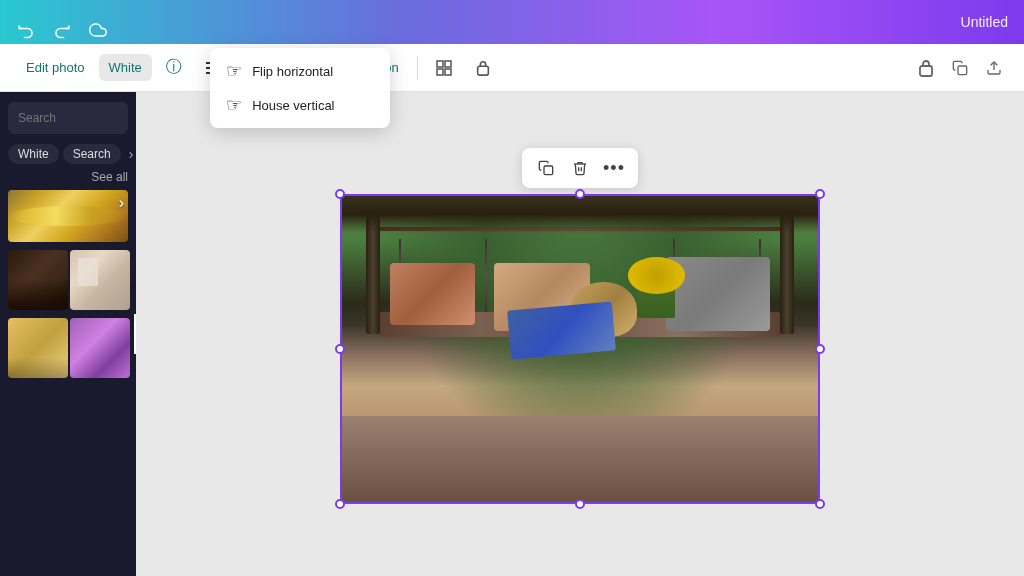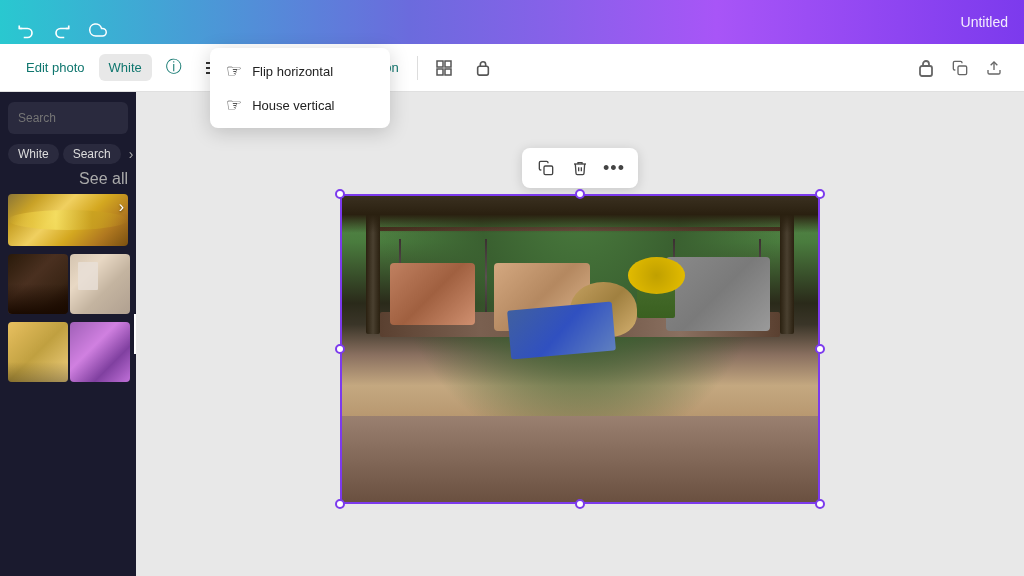--- a/index.html
+++ b/index.html
@@ -79,21 +79,21 @@
       display: flex; align-items: center; gap: 4px; padding: 4px 8px; flex-wrap: nowrap;
     }
     .sidebar-tag {
       background: #2a2a3e; color: #ddd; border: none; border-radius: 14px;
       padding: 3px 10px; font-size: 12px; cursor: pointer; white-space: nowrap;
     }
     .sidebar-chevron {
       color: #aaa; font-size: 14px; cursor: pointer; padding: 2px 4px; flex-shrink: 0;
     }
     .sidebar-see-all {
-      color: #aaa; font-size: 16px; text-align: right; padding: 2px 8px 4px; cursor: pointer;
+      color: #aaa; font-size: 12px; text-align: right; padding: 2px 8px 4px; cursor: pointer;
     }
 
     
     .sidebar-images {
       display: grid;
       grid-template-columns: 1fr 1fr;
       gap: 4px;
       padding: 4px 8px;
       overflow: hidden;
     }

